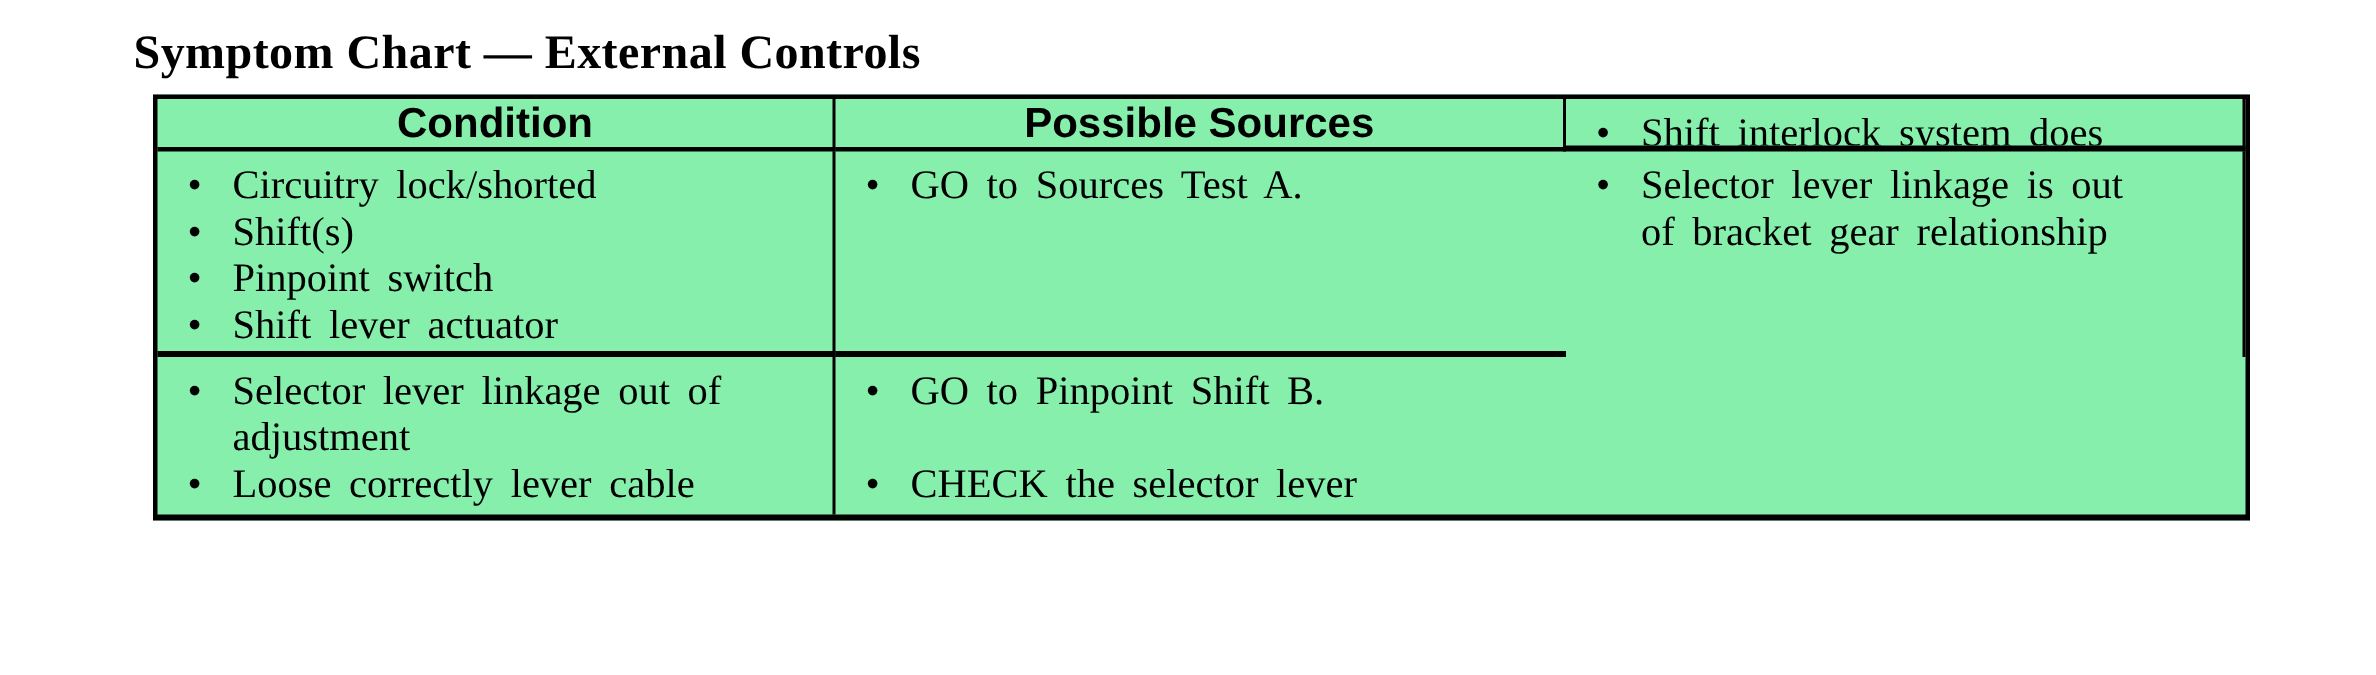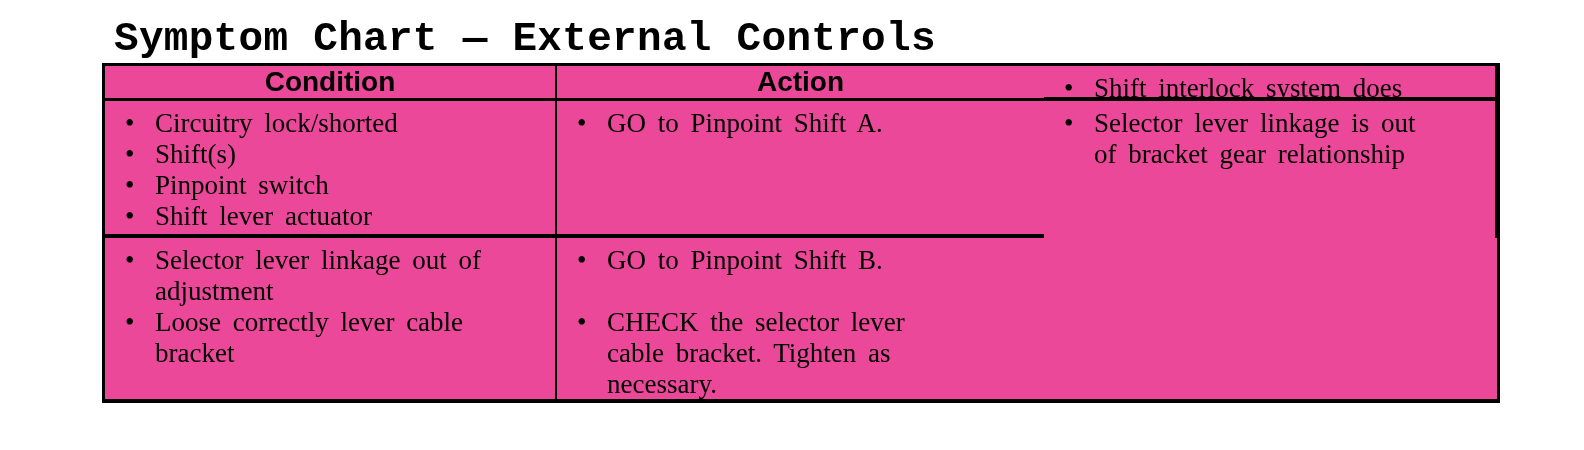--- a/index.html
+++ b/index.html
@@ -7,42 +7,42 @@
     position: relative;
     width: 1584px;
     height: 450px;
     background: #ffffff;
     color: #000000;
     font-family: "Liberation Serif", serif;
     overflow: hidden;
   }
   .title {
     position: absolute;
-    left: 114px;
+    left: 89px;
     top: 16px;
     margin: 0;
-    font-family: Liberation Mono, monospace;
+    font-family: Liberation Serif, serif;
     font-weight: bold;
-    font-size: 41px;
+    font-size: 32px;
     letter-spacing: 0.3px;
     white-space: nowrap;
   }
   .sym-table {
     position: absolute;
     left: 102px;
     top: 63px;
     width: 1398px;
-    height: 340px;
+    height: 284px;
     box-sizing: border-box;
     border: 3px solid #000;
     border-bottom-width: 4px;
     display: grid;
     grid-template-columns: 452px 487px 1fr;
     grid-template-rows: 35px 137px 1fr;
-    background: #ec4899;
+    background: #86efac;
   }
   .cell { box-sizing: border-box; overflow: hidden; }
   .th {
     font-family: "Liberation Sans", sans-serif;
     font-weight: bold;
     font-size: 28px;
     text-align: center;
     line-height: 32px;
     border-bottom: 3px solid #000;
   }
@@ -68,21 +68,21 @@
 </style>
 </head>
 <body>
 
 <div class="page">
   <h1 class="title">Symptom Chart — External Controls</h1>
 
   <div class="sym-table">
 
     <div class="cell th c1">Condition</div>
-    <div class="cell th c3">Action</div>
+    <div class="cell th c2">Possible Sources</div>
 
     <div class="cell td c1 r1">
       <div class="bullet-list">
           <div class="bullet-item">
             <span class="bullet">•</span>
             <span class="bullet-text">Shift interlock system does
 not release/gear correctly</span>
           </div>
         </div>
     </div>
@@ -103,21 +103,21 @@
           <div class="bullet-item">
             <span class="bullet">•</span>
             <span class="bullet-text">Shift lever actuator</span>
           </div>
         </div>
     </div>
     <div class="cell td c3 r1">
       <div class="bullet-list">
           <div class="bullet-item">
             <span class="bullet">•</span>
-            <span class="bullet-text">GO to Pinpoint Shift A.</span>
+            <span class="bullet-text">GO to Sources Test A.</span>
           </div>
         </div>
     </div>
 
     <div class="cell td c1 r2">
       <div class="bullet-list">
           <div class="bullet-item">
             <span class="bullet">•</span>
             <span class="bullet-text">Selector lever linkage is out
 of bracket gear relationship</span>

